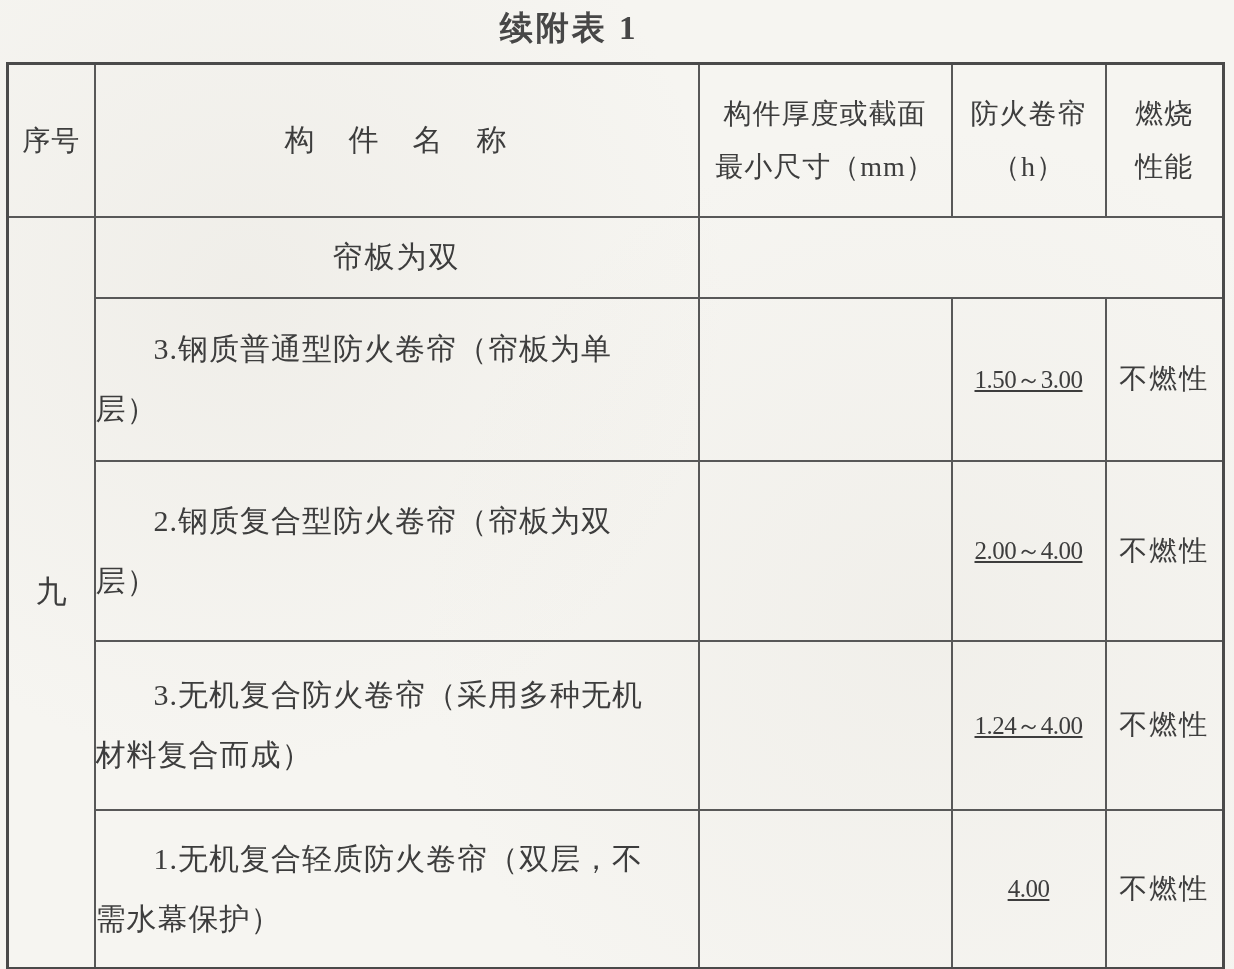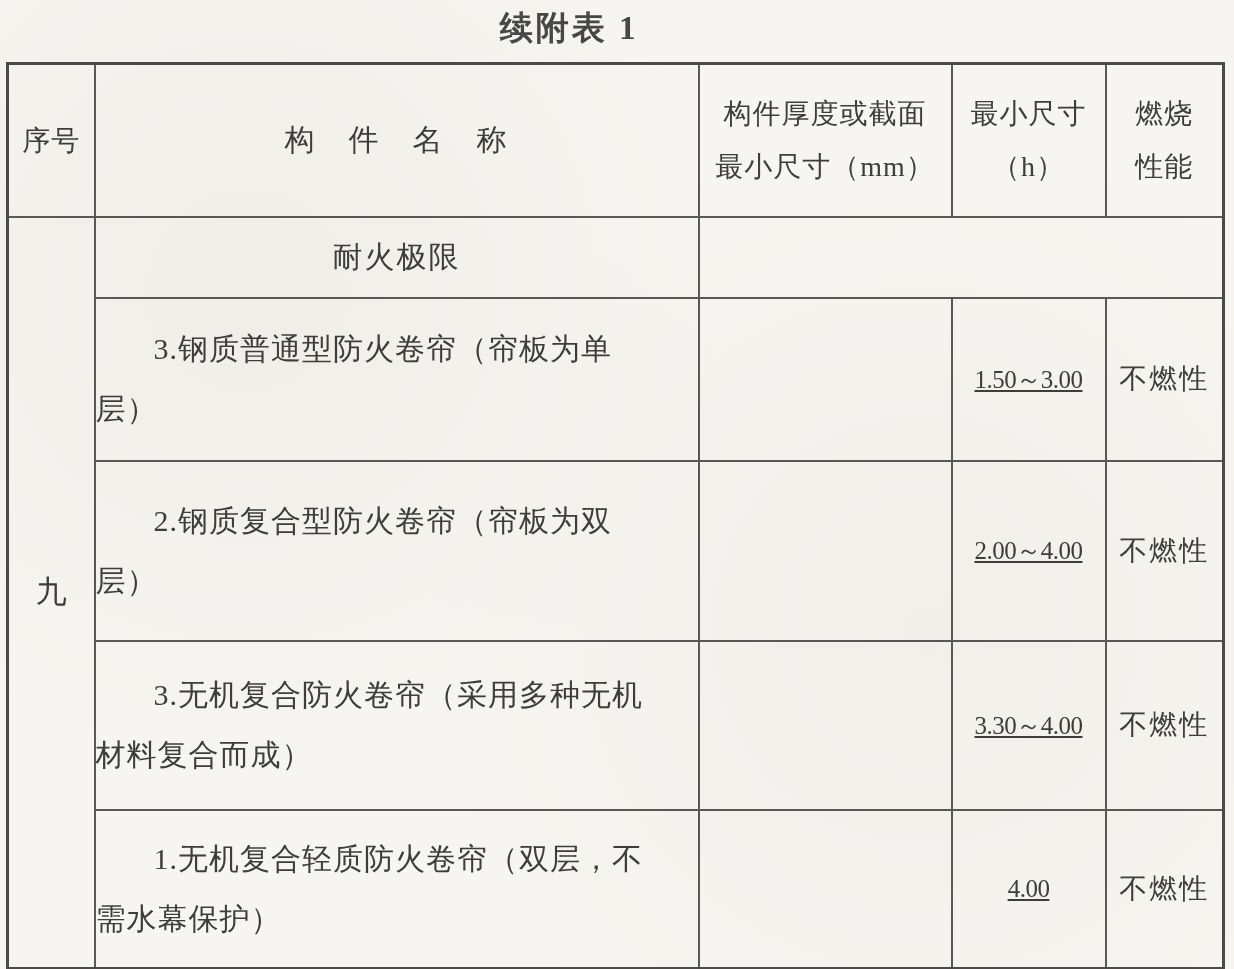--- a/index.html
+++ b/index.html
@@ -108,29 +108,29 @@
       <col style="width:154px">
       <col style="width:118px">
     </colgroup>
 
     <tbody>
         <tr style="height:153px">
       <th class="hdr">序号</th>
       <th class="hdr-name">构　件　名　称</th>
       <th class="hdr">构件厚度或截面
 最小尺寸（mm）</th>
-      <th class="hdr">最小尺寸
+      <th class="hdr">防火卷帘
 （h）</th>
       <th class="hdr">燃烧
 性能</th>
     </tr>
 
     <tr style="height:81px">
       <td class="idx-cell" rowspan="5">九</td>
-      <td class="cat-cell">耐火极限</td>
+      <td class="cat-cell">帘板为双</td>
       <td colspan="3"></td>
     </tr>
 
     <tr style="height:163px">
       <td class="name-cell">3.钢质普通型防火卷帘（帘板为单
 层）</td>
       <td></td>
       <td class="limit-cell">1.50～3.00</td>
       <td class="comb-cell">不燃性</td>
     </tr>
@@ -140,21 +140,21 @@
 层）</td>
       <td></td>
       <td class="limit-cell">2.00～4.00</td>
       <td class="comb-cell">不燃性</td>
     </tr>
 
     <tr style="height:169px">
       <td class="name-cell">3.无机复合防火卷帘（采用多种无机
 材料复合而成）</td>
       <td></td>
-      <td class="limit-cell">3.30～4.00</td>
+      <td class="limit-cell">1.24～4.00</td>
       <td class="comb-cell">不燃性</td>
     </tr>
 
     <tr style="height:160px">
       <td class="name-cell">1.无机复合轻质防火卷帘（双层，不
 需水幕保护）</td>
       <td></td>
       <td class="limit-cell">4.00</td>
       <td class="comb-cell">不燃性</td>
     </tr>

